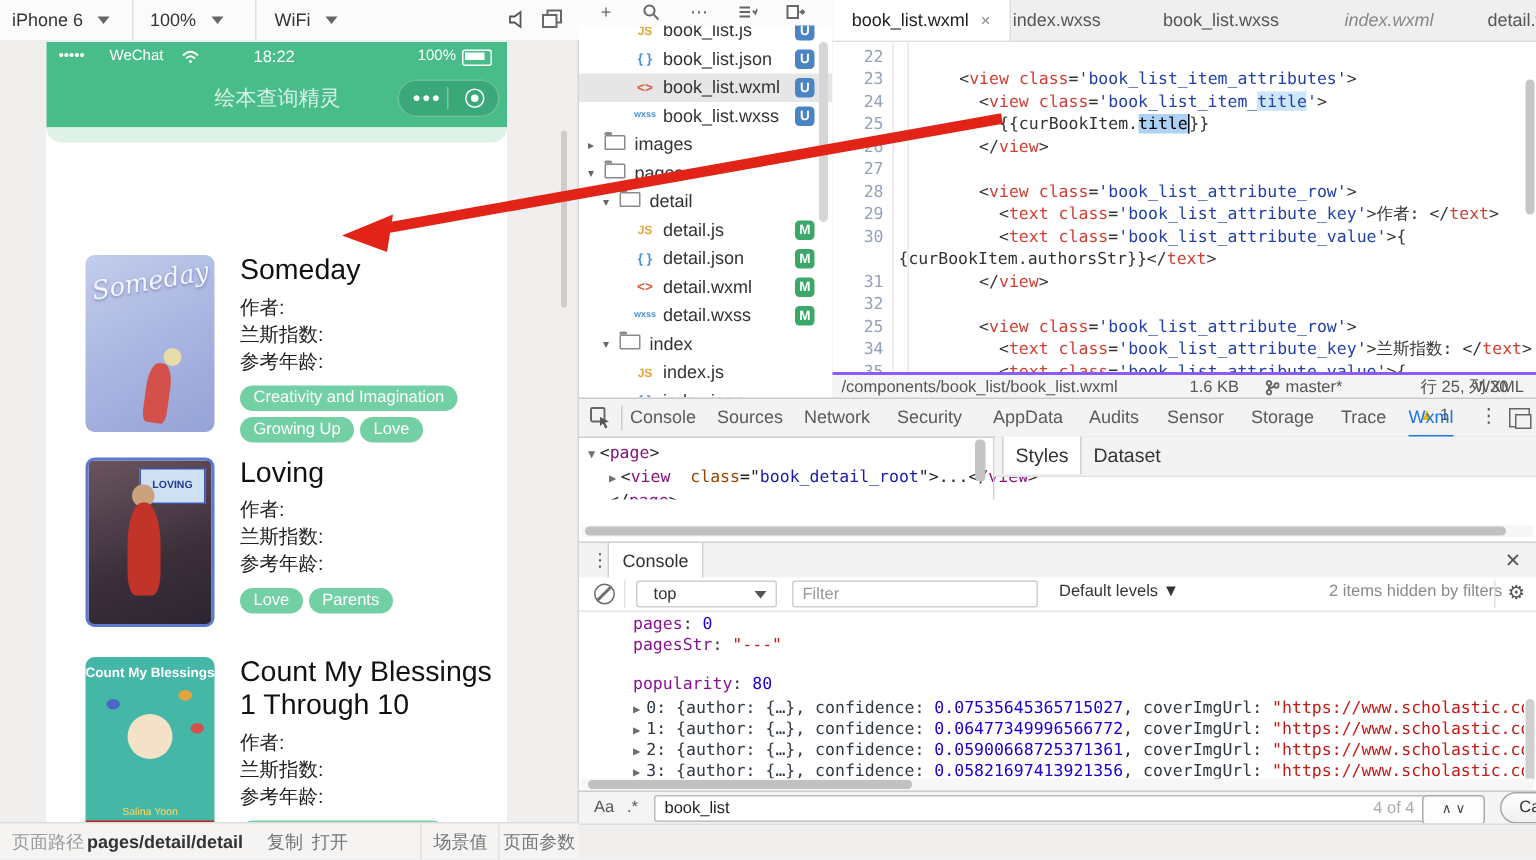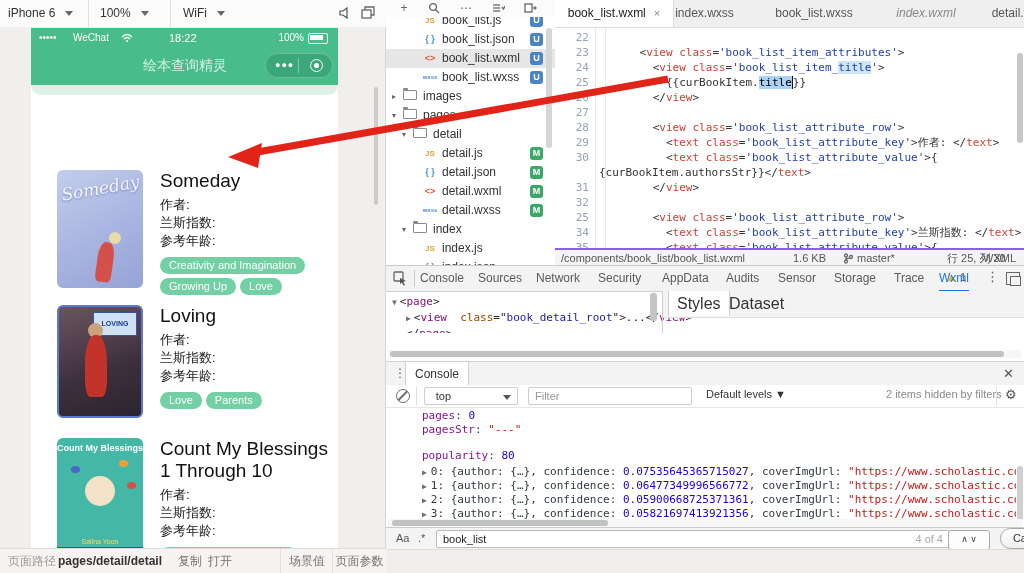--- a/index.html
+++ b/index.html
@@ -104,21 +104,21 @@
   .dock-ico{position:absolute;left:620px;top:6px;width:12px;height:11px;border:1px solid #666;cursor:pointer;}
   .dock-ico:after{content:"";position:absolute;left:3px;top:3px;width:9px;height:8px;background:#f3f3f3;border:1px solid #666;}
   .elements{position:absolute;left:0;top:25px;width:638px;height:42px;overflow:hidden;
             font-family:"DejaVu Sans Mono",monospace;font-size:11px;}
   .eline{position:absolute;left:6px;height:16px;line-height:16px;white-space:pre;cursor:pointer;}
   .e-arrow{color:#727272;font-size:8px;margin-right:3px;}
   .e-p{color:#222;} .e-tag{color:#881280;} .e-attr{color:#994500;} .e-val{color:#1a1aa6;}
   .el-thumb{position:absolute;left:264px;top:2px;width:7px;height:28px;background:#c4c4c4;border-radius:3px;}
   .el-div{position:absolute;left:276px;top:25px;height:42px;border-left:1px solid #d0d0d0;}
   .stabs{position:absolute;left:277px;top:25px;width:361px;height:26px;background:#f3f3f3;border-bottom:1px solid #e0e0e0;}
-  .stab{position:absolute;top:0;height:25px;line-height:25px;font-size:16px;color:#333;padding:0 8px;cursor:pointer;}
+  .stab{position:absolute;top:0;height:25px;line-height:25px;font-size:13px;color:#333;padding:0 8px;cursor:pointer;}
   .stab.active{background:#fff;border-left:1px solid #d0d0d0;border-right:1px solid #d0d0d0;}
   .hscroll{position:absolute;background:#f7f7f7;}
   .hthumb{position:absolute;top:1px;height:6px;background:#c1c1c1;border-radius:3px;cursor:pointer;}
   .drawer-head{position:absolute;left:0;top:95px;width:638px;height:24px;background:#f3f3f3;border-top:1px solid #d0d0d0;border-bottom:1px solid #d0d0d0;}
   .drawer-kebab{position:absolute;left:8px;top:4px;color:#555;font-size:12px;cursor:pointer;}
   .drawer-tab{position:absolute;left:19px;top:0;width:62px;height:24px;background:#fff;border-left:1px solid #d0d0d0;border-right:1px solid #d0d0d0;text-align:center;line-height:24px;font-size:12px;color:#333;cursor:pointer;}
   .drawer-x{position:absolute;right:10px;top:4px;color:#555;font-size:13px;cursor:pointer;}
   .ctoolbar{position:absolute;left:0;top:119px;width:638px;height:22px;background:#fff;border-bottom:1px solid #e6e6e6;}
   .ban{position:absolute;left:10px;top:4px;width:12px;height:12px;border:1.5px solid #6e6e6e;border-radius:50%;cursor:pointer;}
   .ban:after{content:"";position:absolute;left:-1px;top:4.5px;width:13px;height:1.5px;background:#6e6e6e;transform:rotate(-45deg);}

